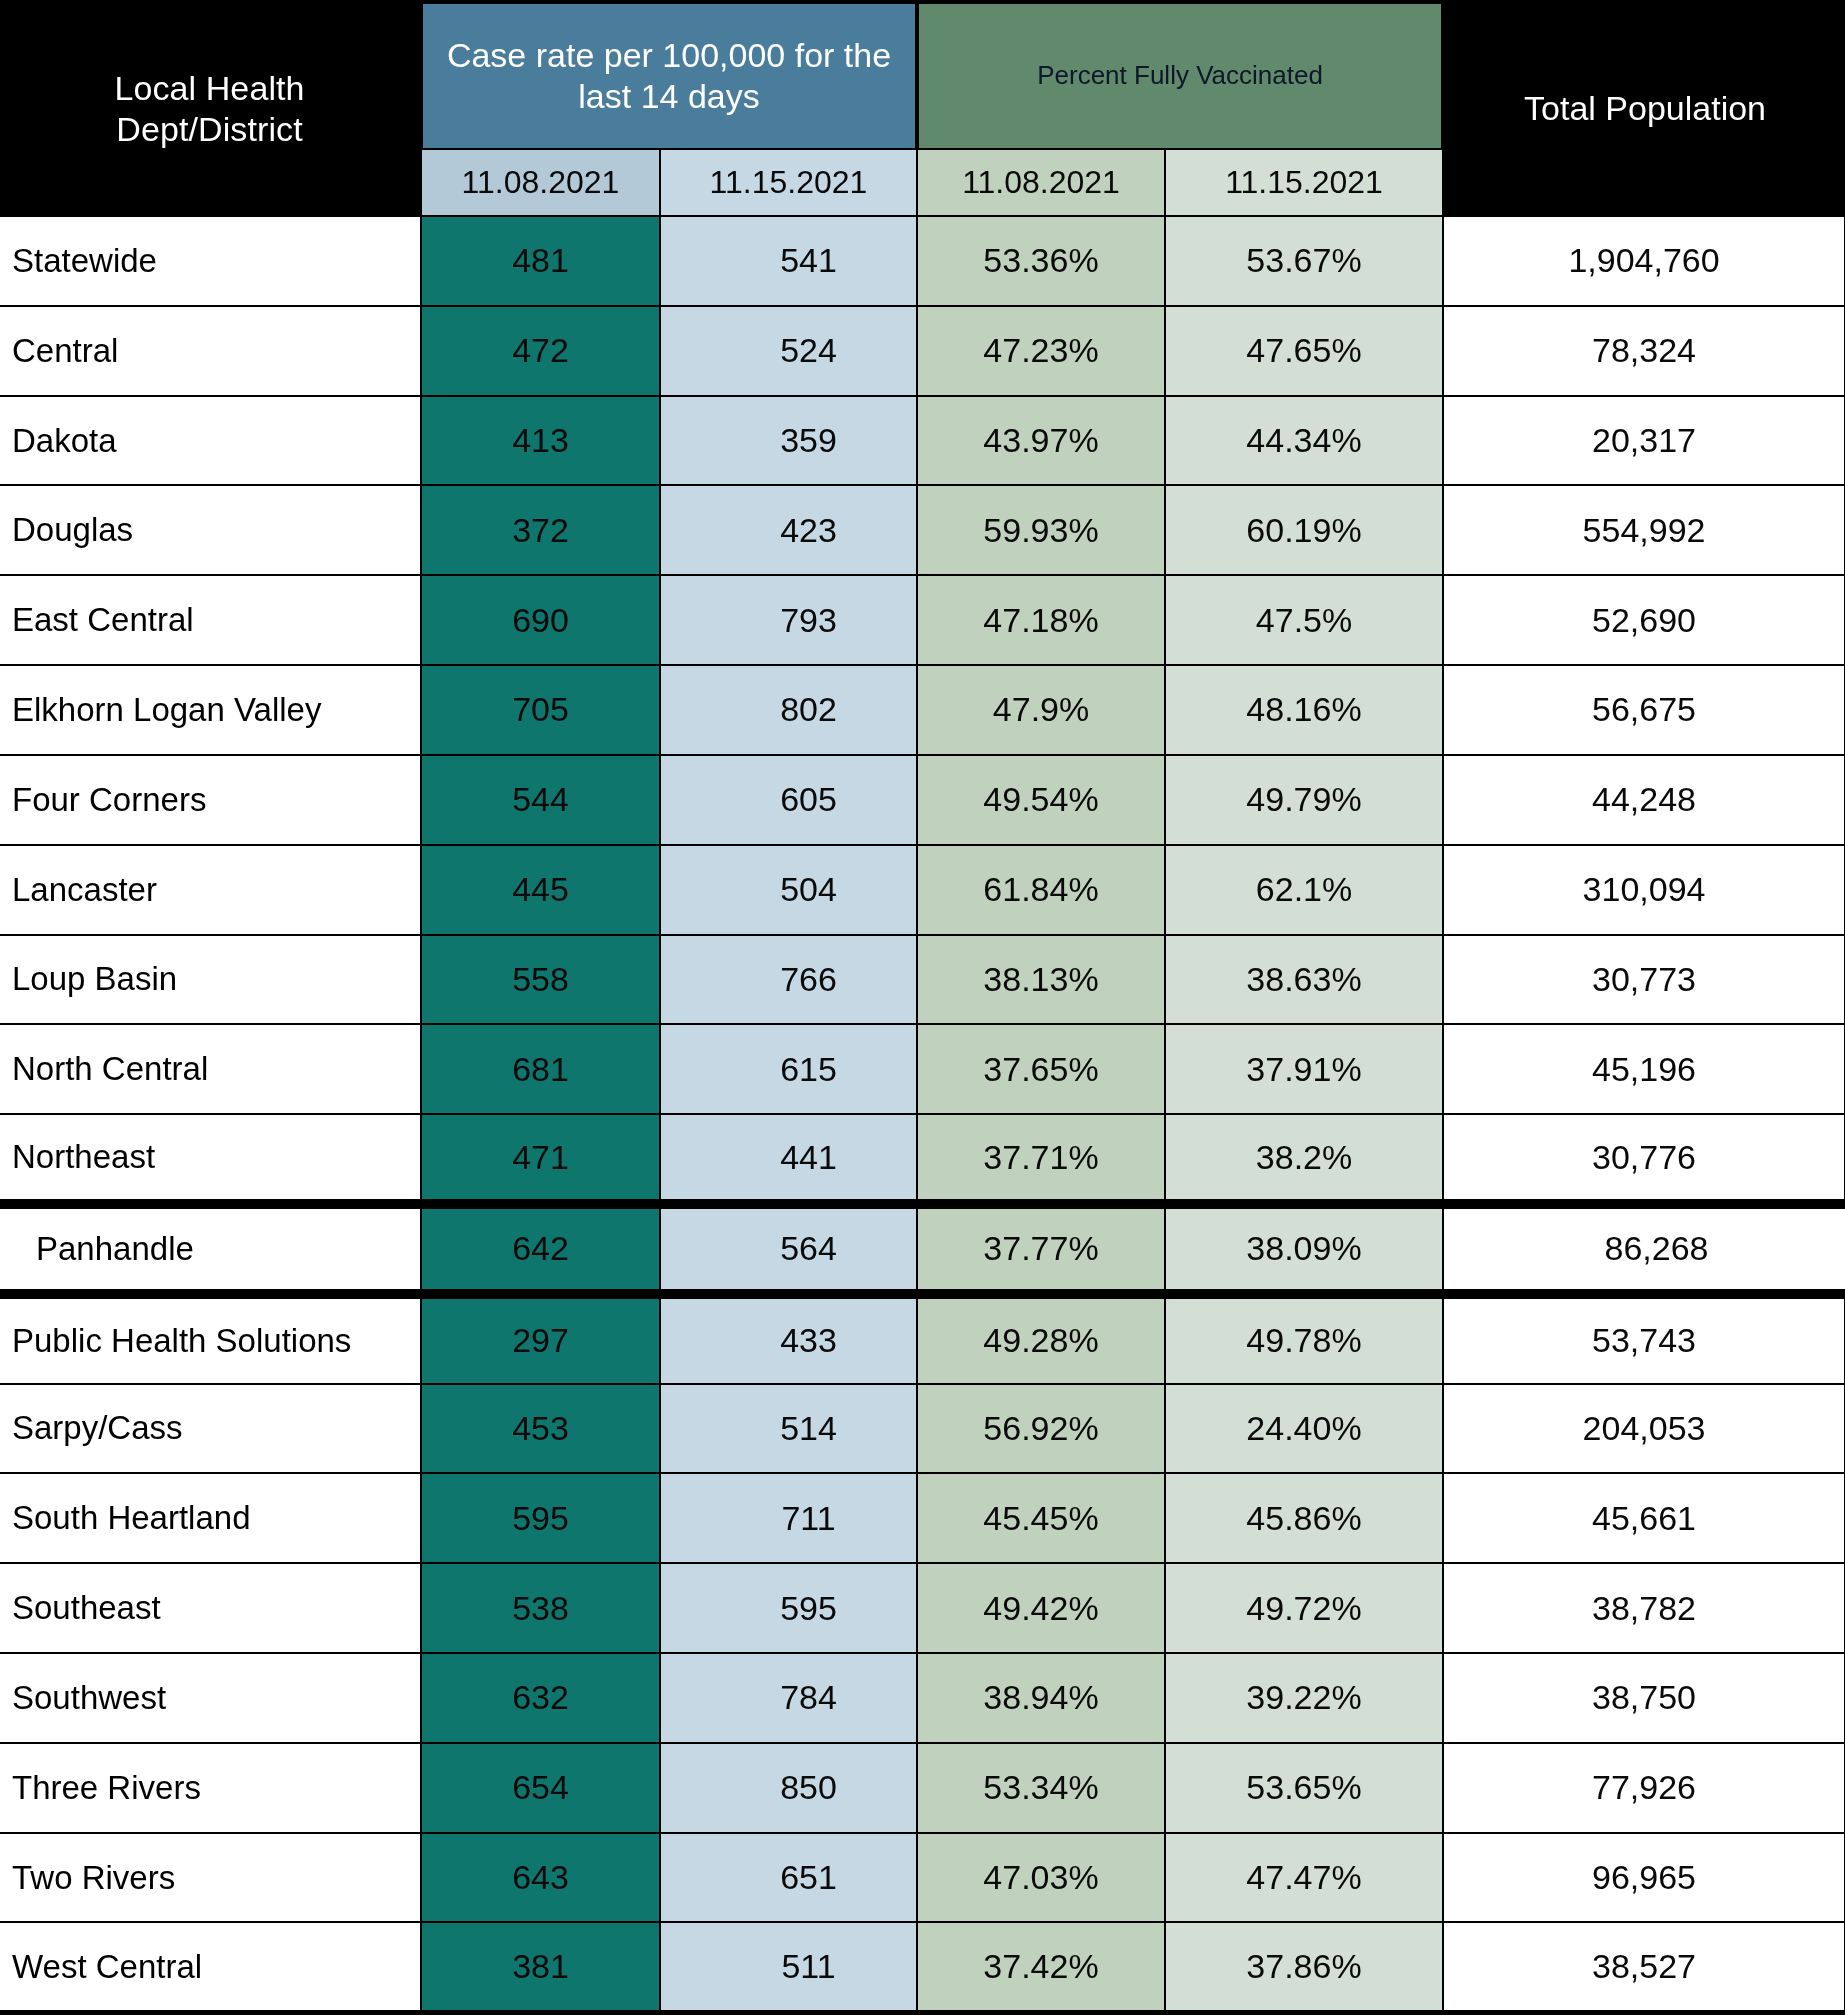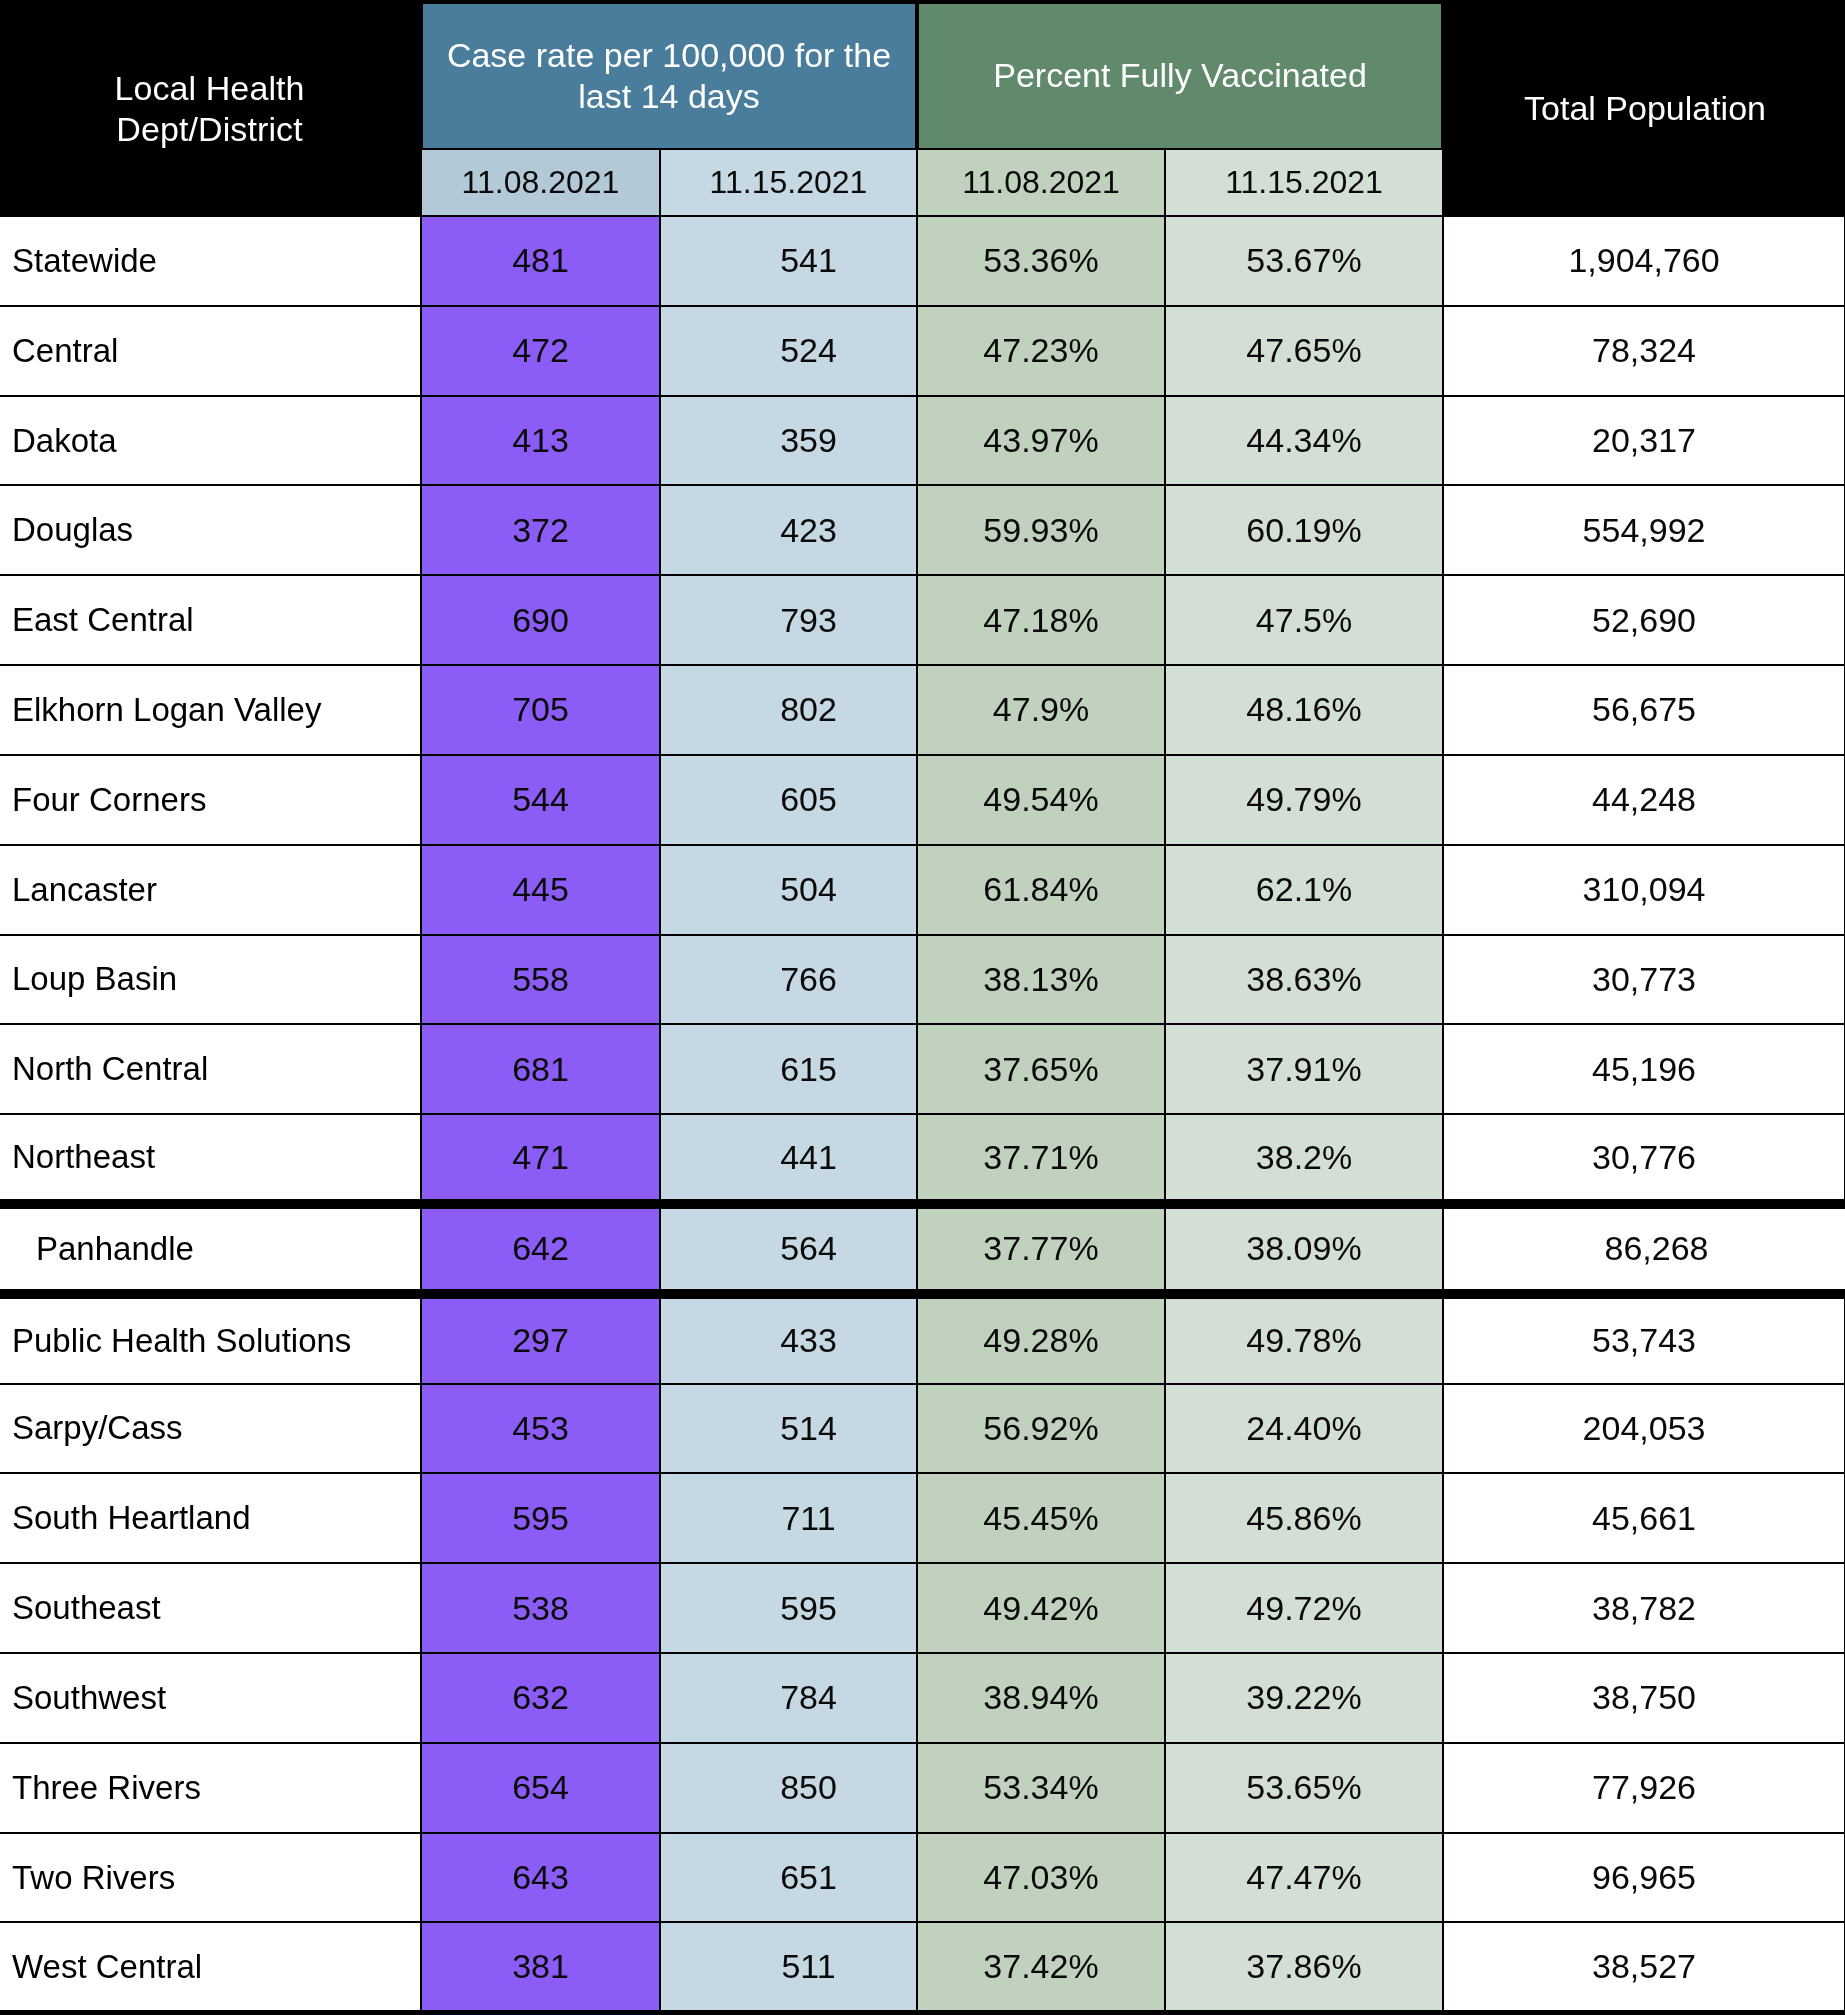--- a/index.html
+++ b/index.html
@@ -64,22 +64,22 @@
     background: #4a7d9b;
     color: #ffffff;
     font-size: 34px;
     line-height: 1.22;
     border-left: 4.4px solid #000000;
     border-right: 4.4px solid #000000;
     border-top: 4.4px solid #000000;
   }
   .hdr-vax {
     background: #61896b;
-    color: #ffffff;
-    font-size: 34px;
+    color: #0f172a;
+    font-size: 26px;
     line-height: 1.22;
     border-right: 4.4px solid #000000;
     border-top: 4.4px solid #000000;
     text-align: center;
   }
   .hdr-pop {
     background: #000000;
     color: #ffffff;
     font-size: 34px;
     line-height: 1.2;
@@ -101,21 +101,21 @@
     background: #ffffff;
     color: #000000;
     font-size: 33px;
     text-align: left;
     padding-left: 12px;
     border: 2.2px solid #000000;
     border-left: 0;
     white-space: nowrap;
     overflow: hidden;
   }
-  td.cell-cr1 { background: #8b5cf6; }
+  td.cell-cr1 { background: #0f766e; }
   td.cell-cr2 { background: #c6d8e3; padding-left: 40px; }
   td.cell-pv1 { background: #c0d1bd; }
   td.cell-pv2 { background: #d3dfd4; }
   td.cell-pop { background: #ffffff; border-right: 0; }
 
   td.cell-num {
     color: #0a0a0a;
     font-size: 34px;
     border: 2.2px solid #000000;
   }

